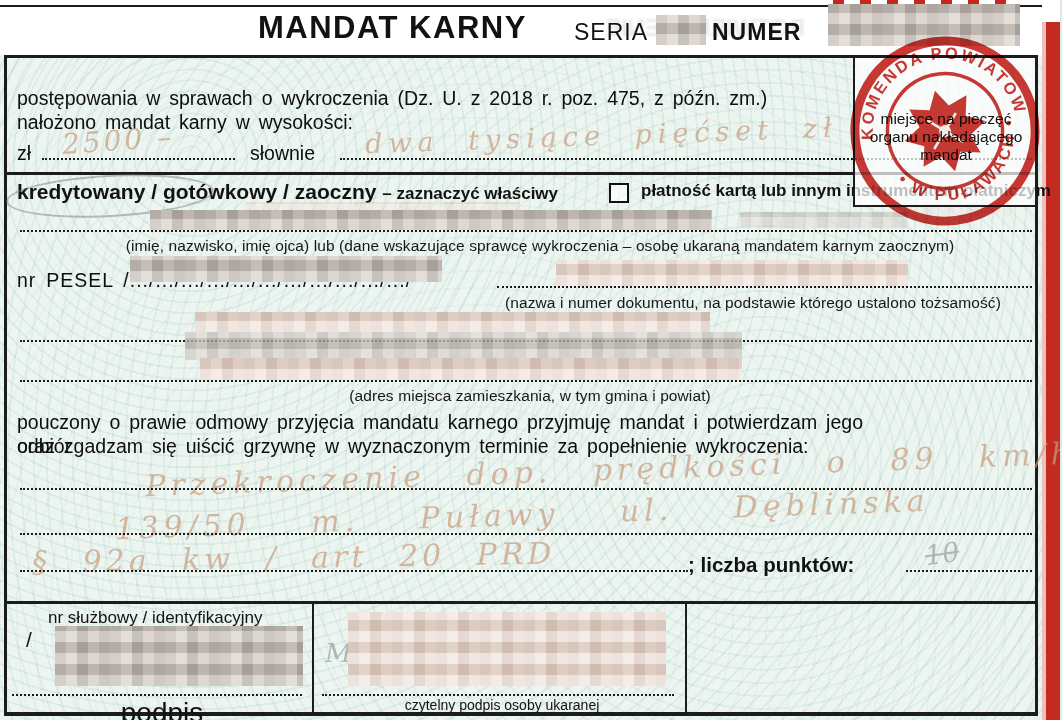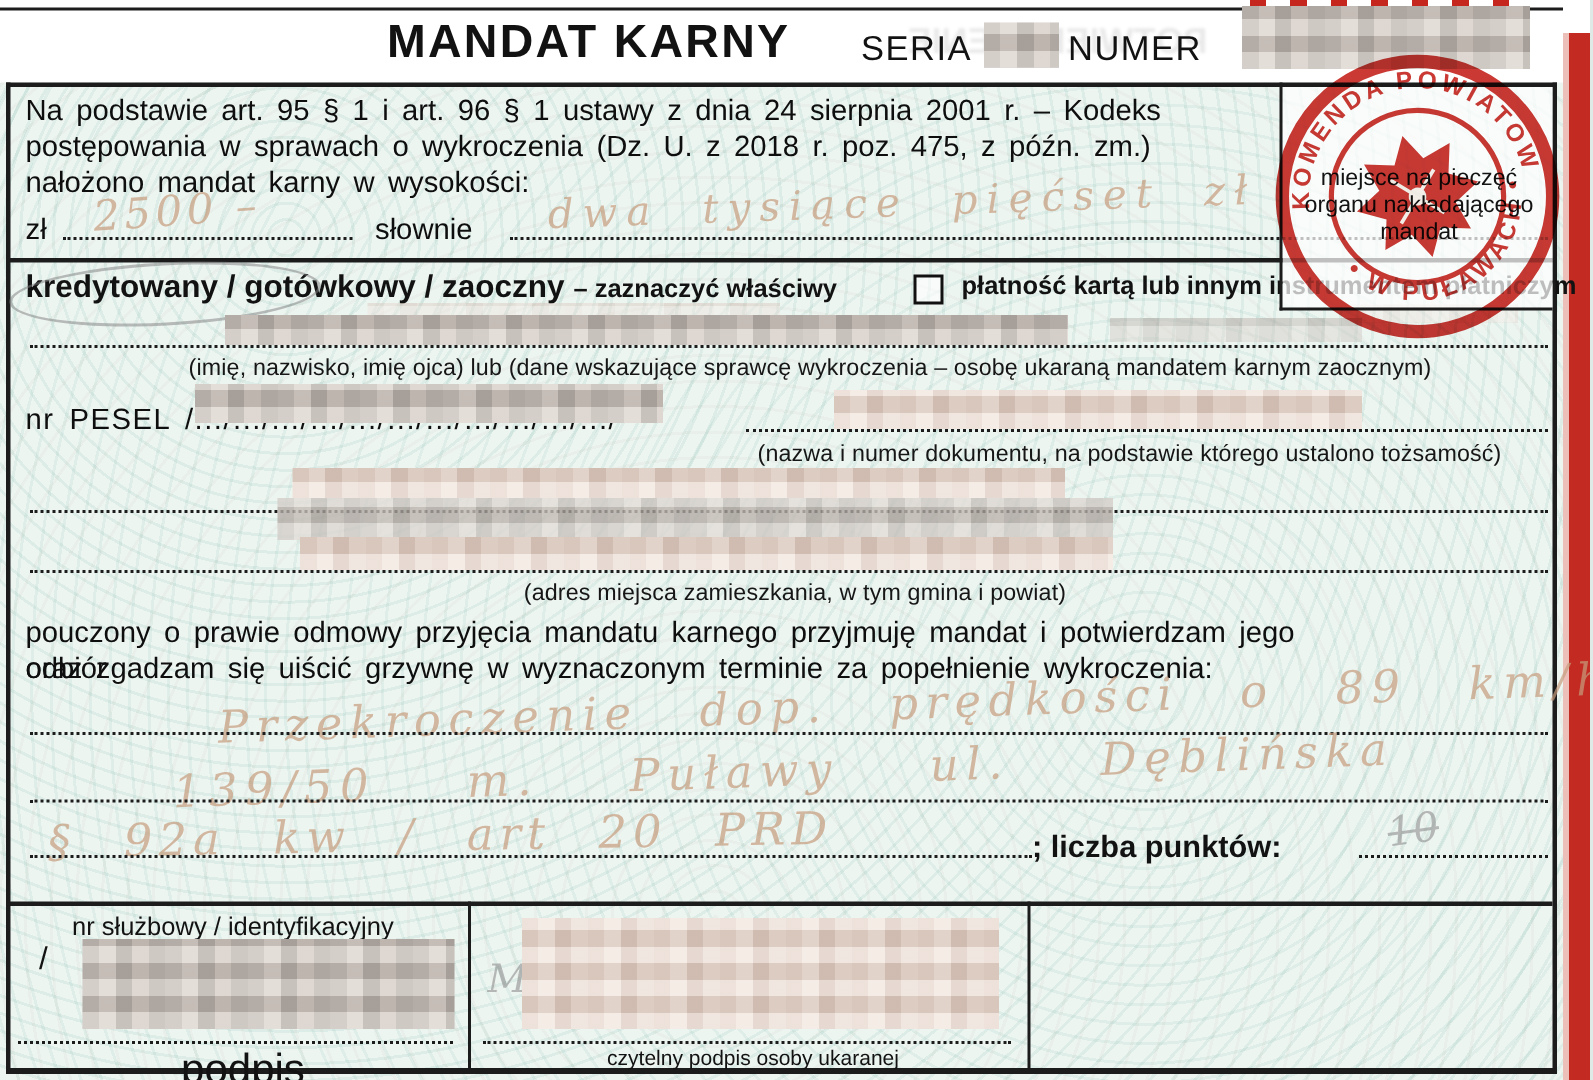--- a/index.html
+++ b/index.html
@@ -41,31 +41,30 @@
 <body>
 
 <div id="form">
 
   <div class="abs white-strip" style="left:0;top:0;width:1062px;height:55px;"></div>
   <div class="abs ln" style="left:0;top:5px;width:1042px;height:2px;"></div>
   <div class="abs mirror" style="left:555px;top:14px;width:250px;font-size:24px;">POTWIERDZENIE</div>
   <div class="abs" style="left:258px;top:10px;font-size:31px;font-weight:bold;letter-spacing:1.5px;">MANDAT KARNY</div>
   <div class="abs" style="left:574px;top:19px;font-size:23px;letter-spacing:1px;">SERIA</div>
   <div class="abs mosaic" style="left:656px;top:15px;width:50px;height:30px;"></div>
-  <div class="abs" style="left:712px;top:19px;font-size:23px;letter-spacing:1px;">NUMER</div>
+  <div class="abs" style="left:712px;top:19px;font-size:23px;letter-spacing:1px;font-weight:bold;">NUMER</div>
   <div class="abs" style="left:833px;top:0;width:182px;height:8px;background:repeating-linear-gradient(90deg,#c5271f 0 11px,transparent 11px 27px);"></div>
   <div class="abs mosaic" style="left:828px;top:4px;width:192px;height:42px;"></div>
 
   <div class="abs ln" style="left:4px;top:55px;width:1034px;height:3px;"></div>
   <div class="abs ln" style="left:4px;top:55px;width:2.5px;height:660px;"></div>
   <div class="abs ln" style="left:1035px;top:55px;width:2.5px;height:660px;"></div>
   <div class="abs ln" style="left:4px;top:712px;width:1034px;height:4px;"></div>
   <div class="abs" style="left:1042px;top:22px;width:20px;height:698px;background:linear-gradient(90deg,#ecc0b8 0 4px,#c22a22 4px);"></div>
 
-  <div class="abs body-txt" style="left:17px;top:62px;width:840px;">Na podstawie art. 95 § 1 i art. 96 § 1 ustawy z dnia 24 sierpnia 2001 r. – Kodeks</div>
   <div class="abs body-txt" style="left:17px;top:86px;width:840px;">postępowania w sprawach o wykroczenia (Dz. U. z 2018 r. poz. 475, z późn. zm.)</div>
   <div class="abs body-txt" style="left:17px;top:110px;width:840px;">nałożono mandat karny w wysokości:</div>
 
   <div class="abs body-txt" style="left:17px;top:141px;">zł</div>
   <div class="abs dots" style="left:42px;top:158px;width:193px;"></div>
   <div class="abs hw" style="left:62px;top:124px;font-size:28px;transform:rotate(-4deg);">2500 –</div>
   <div class="abs body-txt" style="left:250px;top:141px;">słownie</div>
   <div class="abs dots" style="left:340px;top:158px;width:692px;"></div>
   <div class="abs hw" style="left:365px;top:120px;font-size:27px;letter-spacing:6px;word-spacing:14px;transform:rotate(-2deg);">dwa tysiące pięćset zł</div>
 

